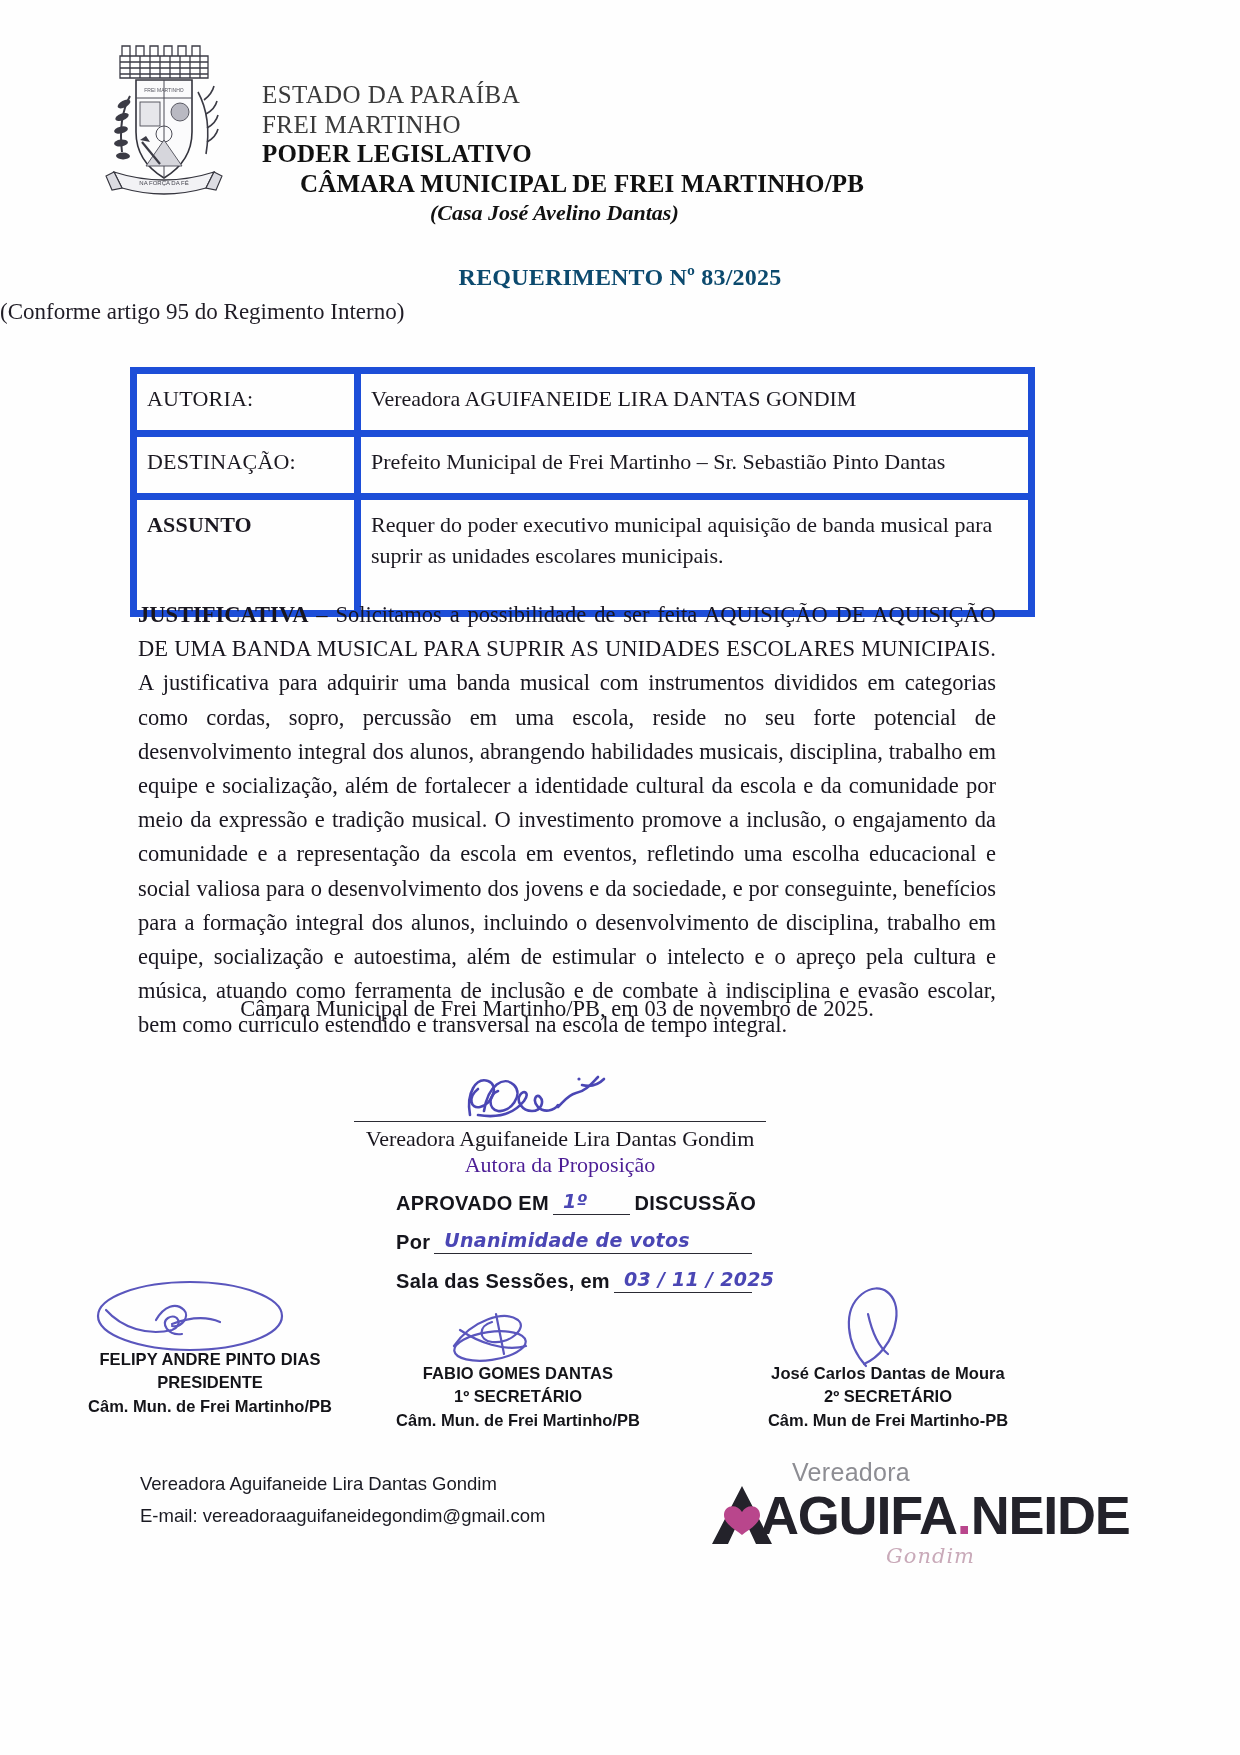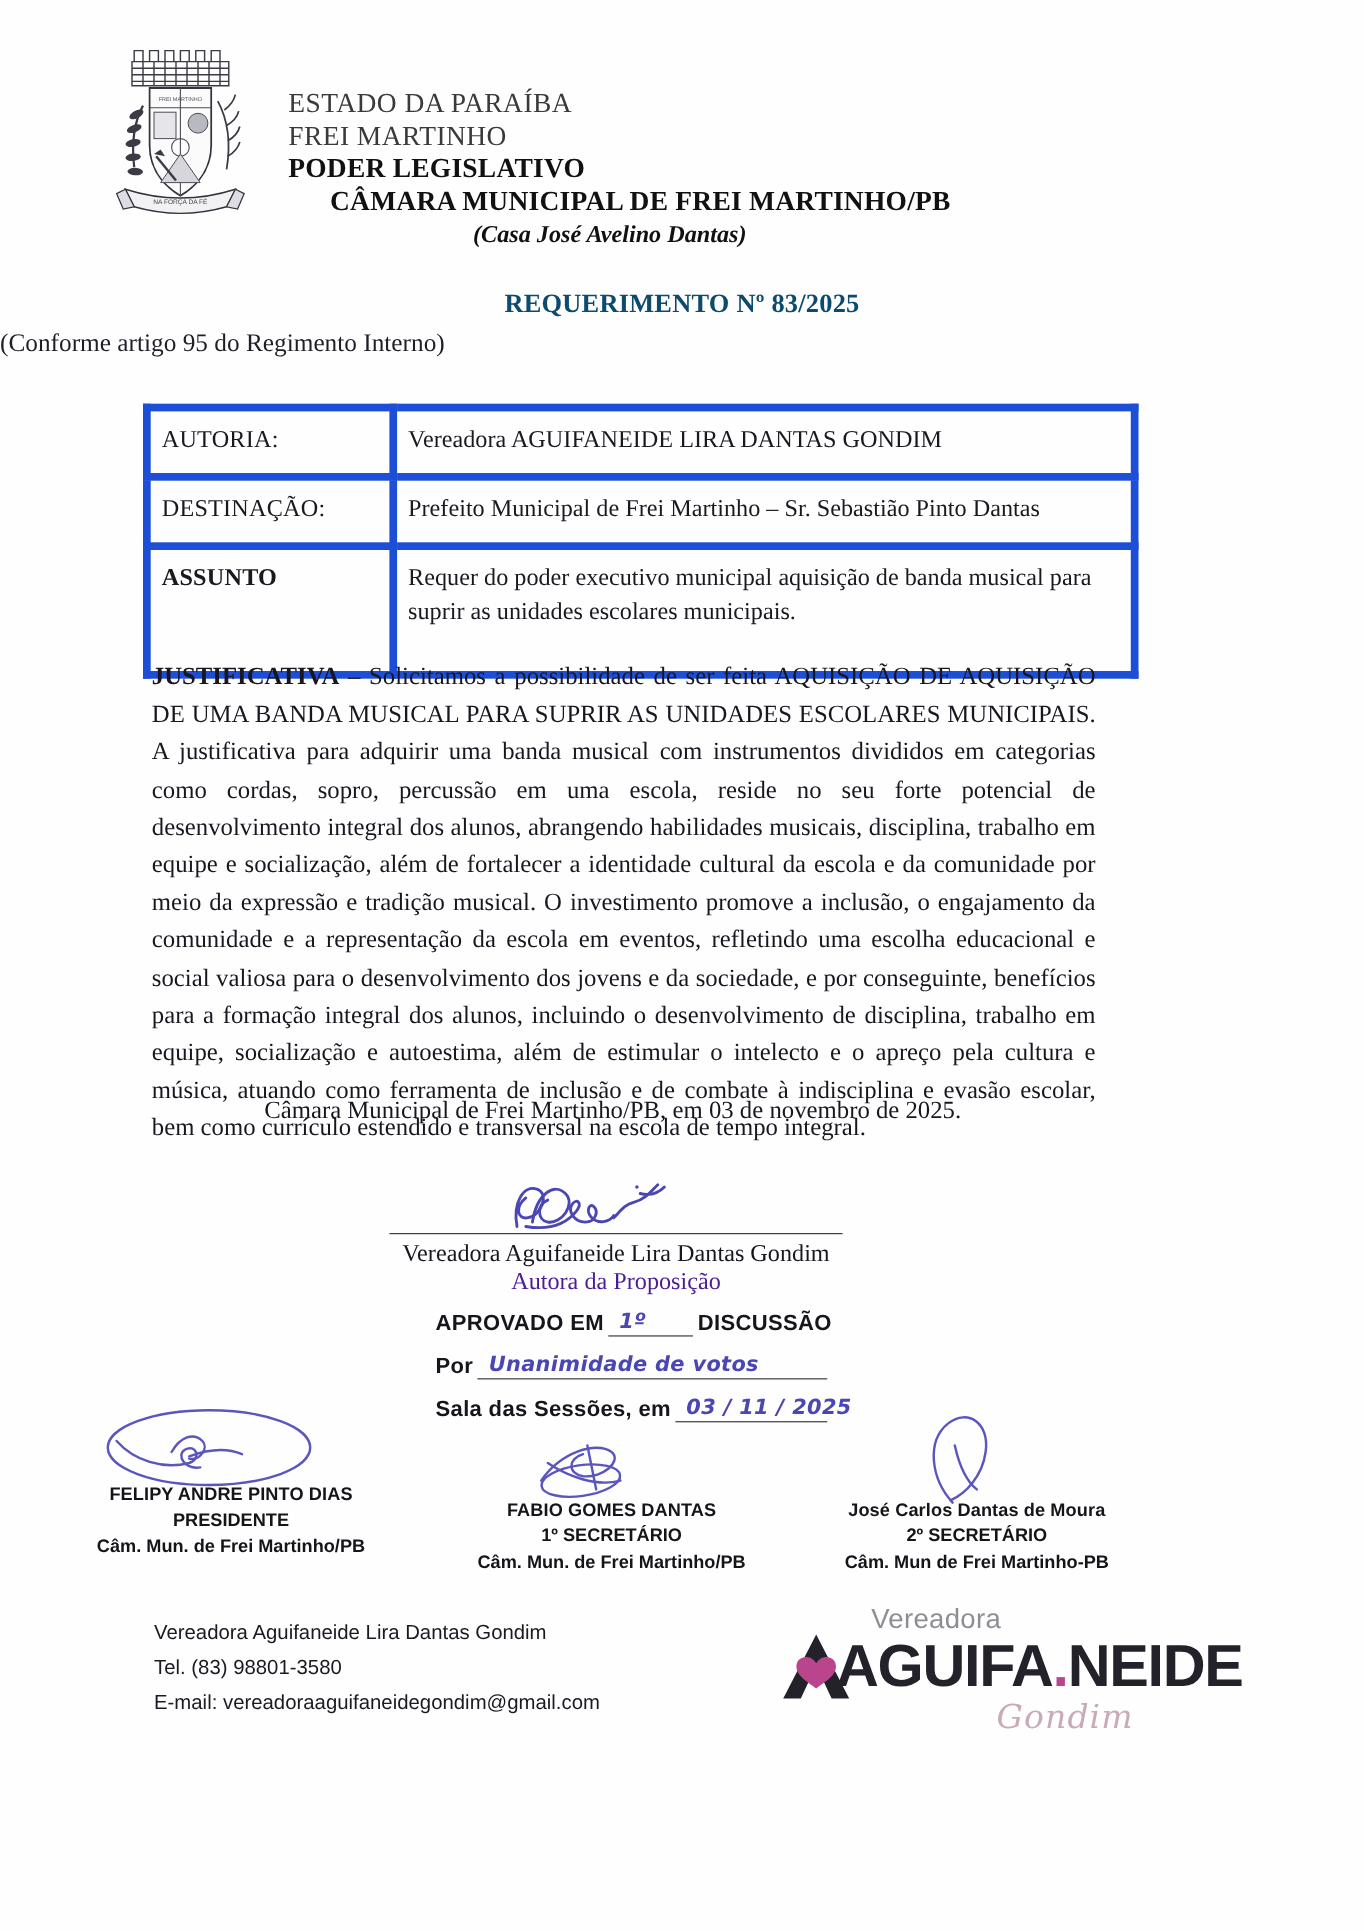--- a/index.html
+++ b/index.html
@@ -223,21 +223,21 @@
     font-size: 16.5px;
     font-weight: bold;
     color: #141419;
     line-height: 1.42;
     width: 300px;
   }
   .sig-block .nm { letter-spacing: 0.1px; }
   .sig-block .rl { font-weight: bold; }
   .sig-block .cm { font-weight: bold; }
   .sig-block.president { left: 60px; top: 1348px; }
-  .sig-block.sec1 { left: 406px; top: 1362px; }
+  .sig-block.sec1 { left: 368px; top: 1362px; }
   .sig-block.sec2 { left: 738px; top: 1362px; }
   .sig-block .ink {
     position: absolute;
     left: 0; right: 0;
     pointer-events: none;
   }
 
   
   .footer-contact {
     position: absolute;
@@ -280,24 +280,23 @@
     position: absolute;
     left: 0px;
     top: 24px;
   }
   .gondim-script {
     position: absolute;
     left: 182px;
     top: 86px;
     font-family: "DejaVu Serif", serif;
     font-style: italic;
-    font-size: 30px;
+    font-size: 21px;
     color: #c9aab9;
     letter-spacing: 1px;
-    margin-left: 20px;
   }
 </style>
 </head>
 <body>
 
 <div class="page">
 
   <div class="header">
 
     <div class="brasao">
@@ -457,21 +456,20 @@
         <path d="M130 30 C134 48 140 62 150 70"></path>
       </g>
     </svg>
     <div class="nm">José Carlos Dantas de Moura</div>
     <div class="rl">2º SECRETÁRIO</div>
     <div class="cm">Câm. Mun  de Frei Martinho-PB</div>
   </div>
 
   <div class="footer-contact">
     <div>Vereadora Aguifaneide Lira Dantas Gondim</div>
-    <div>Tel. (83) 98801-3580</div>
     <div>E-mail: vereadoraaguifaneidegondim@gmail.com</div>
   </div>
 
   <div class="footer-logo">
     <div class="logo-mark">
       <svg width="84" height="66" viewBox="0 0 84 66" xmlns="http://www.w3.org/2000/svg">
         <path d="M8 62 L38 4 L68 62 L52 62 L38 32 L24 62 Z" fill="#23222a"></path>
         <path d="M38 30 c-5 -9 -18 -7 -18 3 c0 9 12 15 18 20 c6 -5 18 -11 18 -20 c0 -10 -13 -12 -18 -3 z" fill="#b9468c"></path>
       </svg>
     </div>

